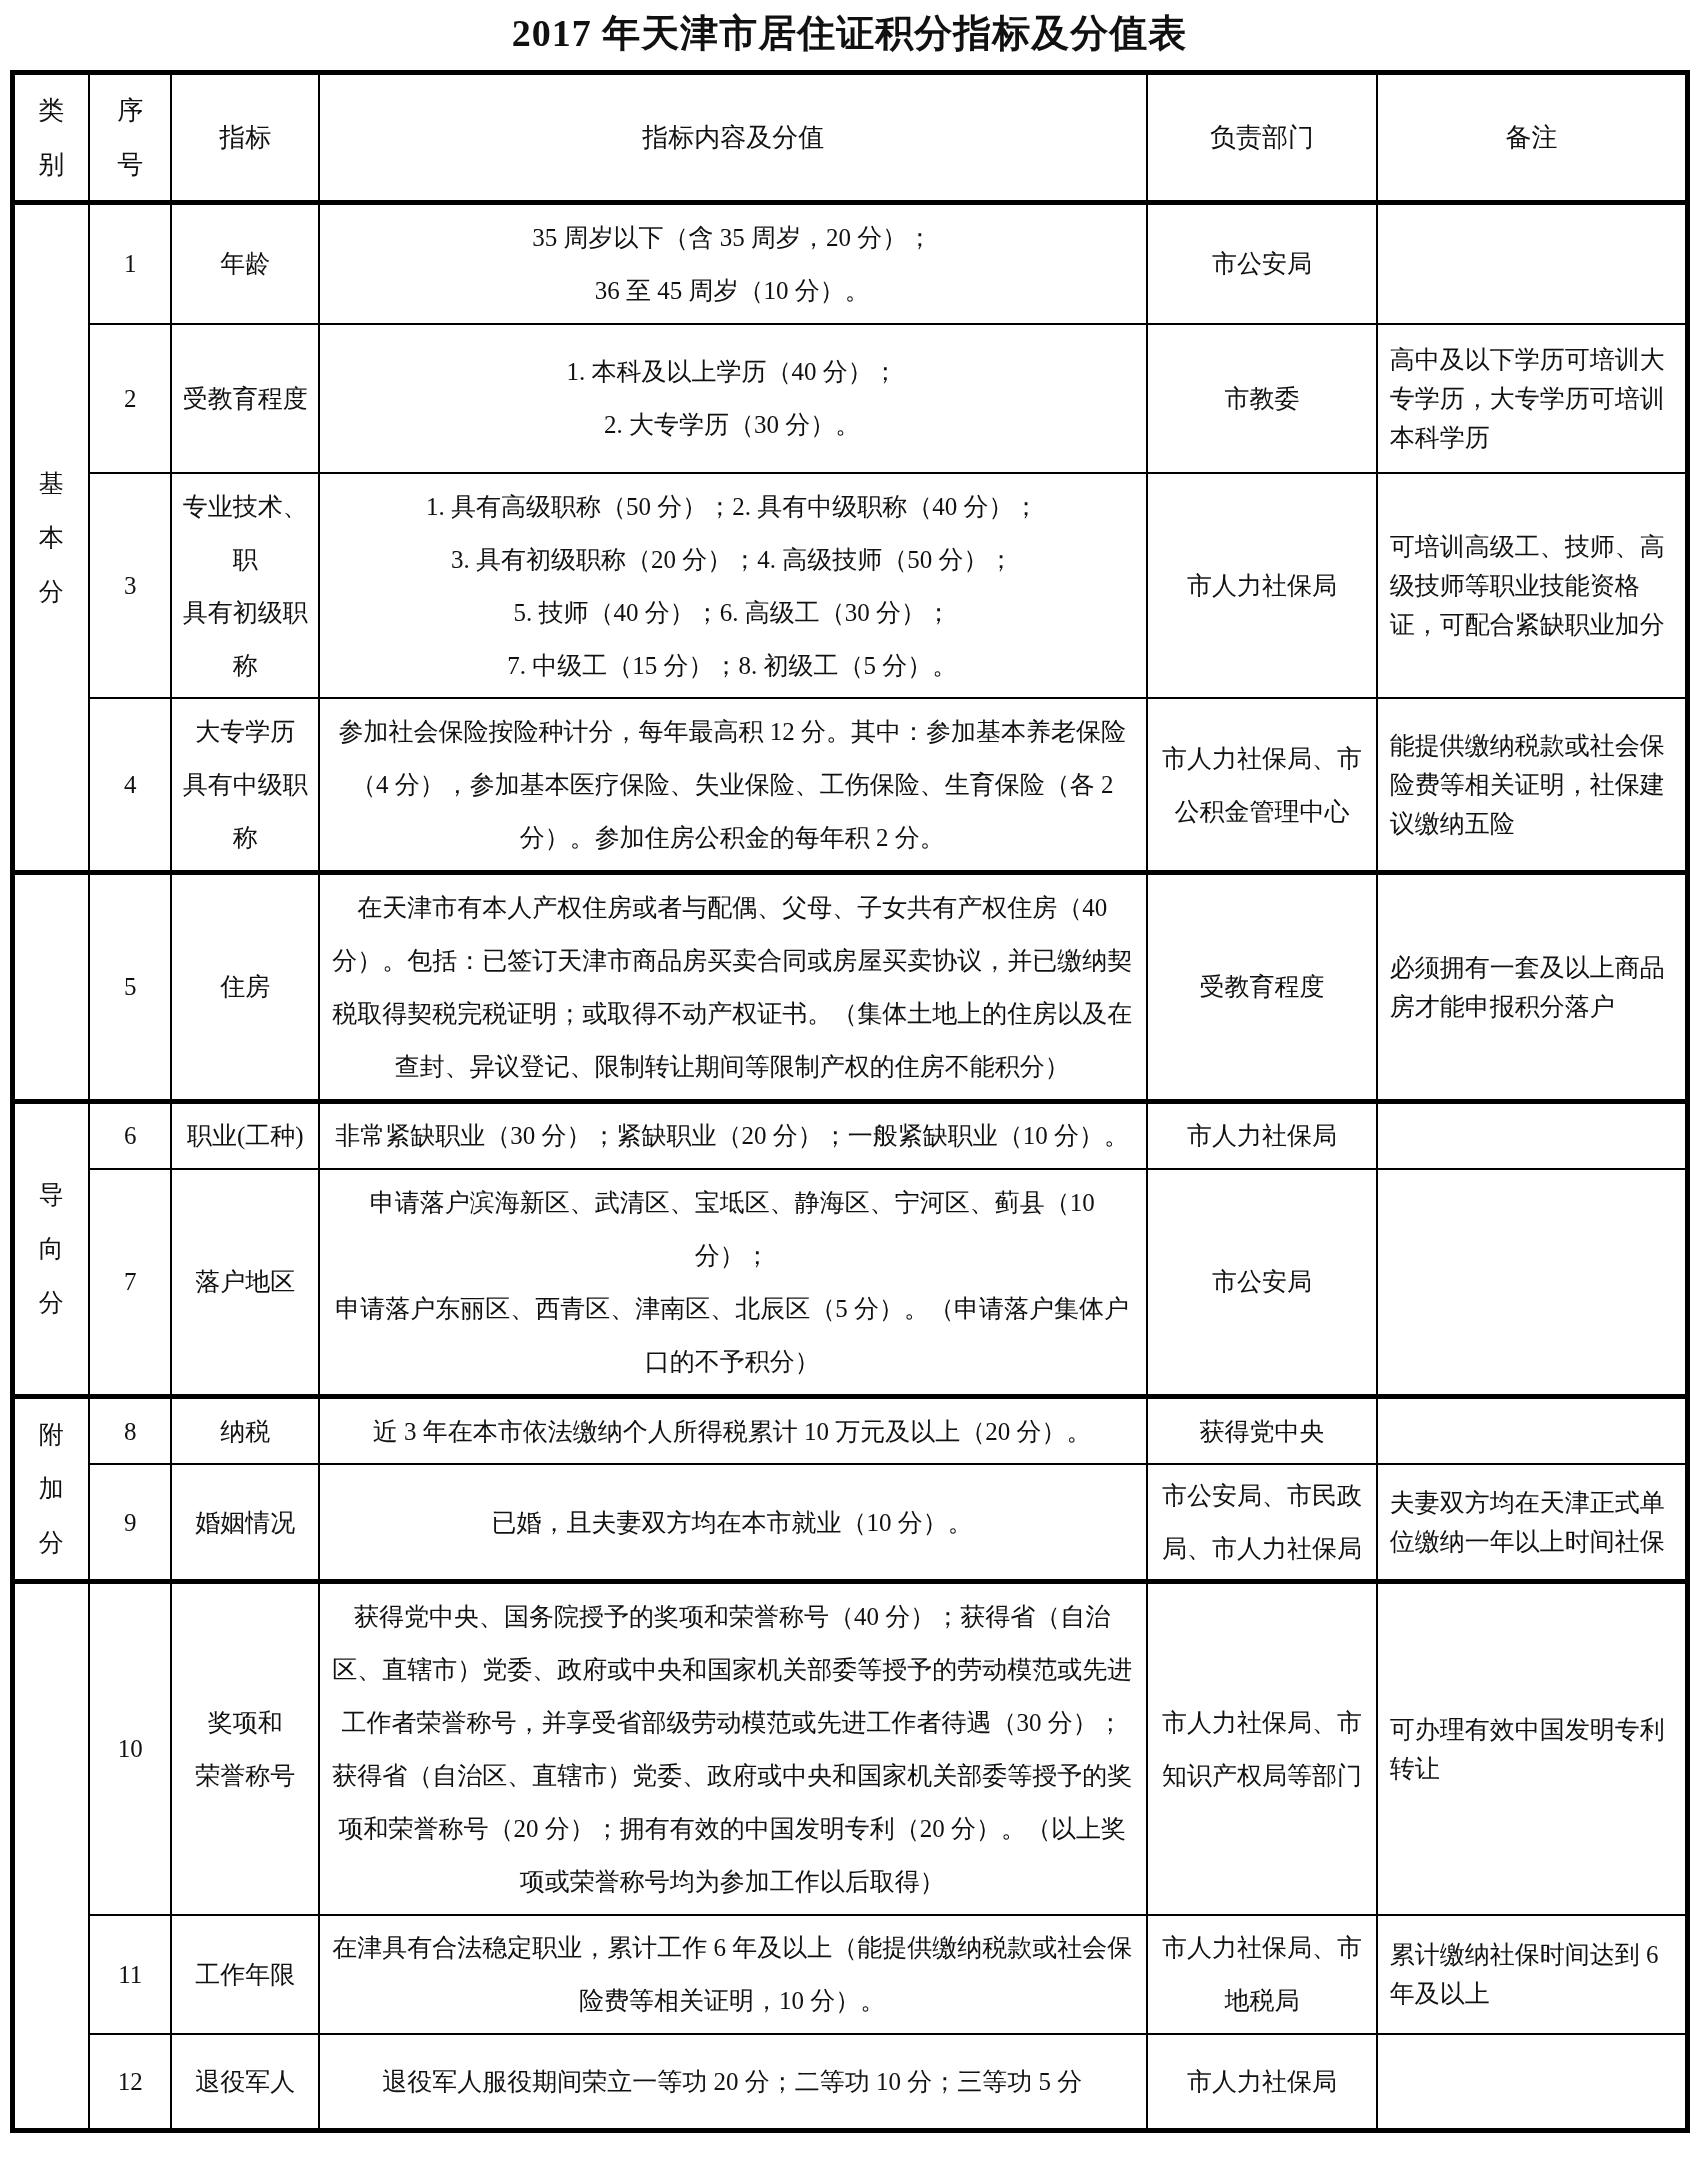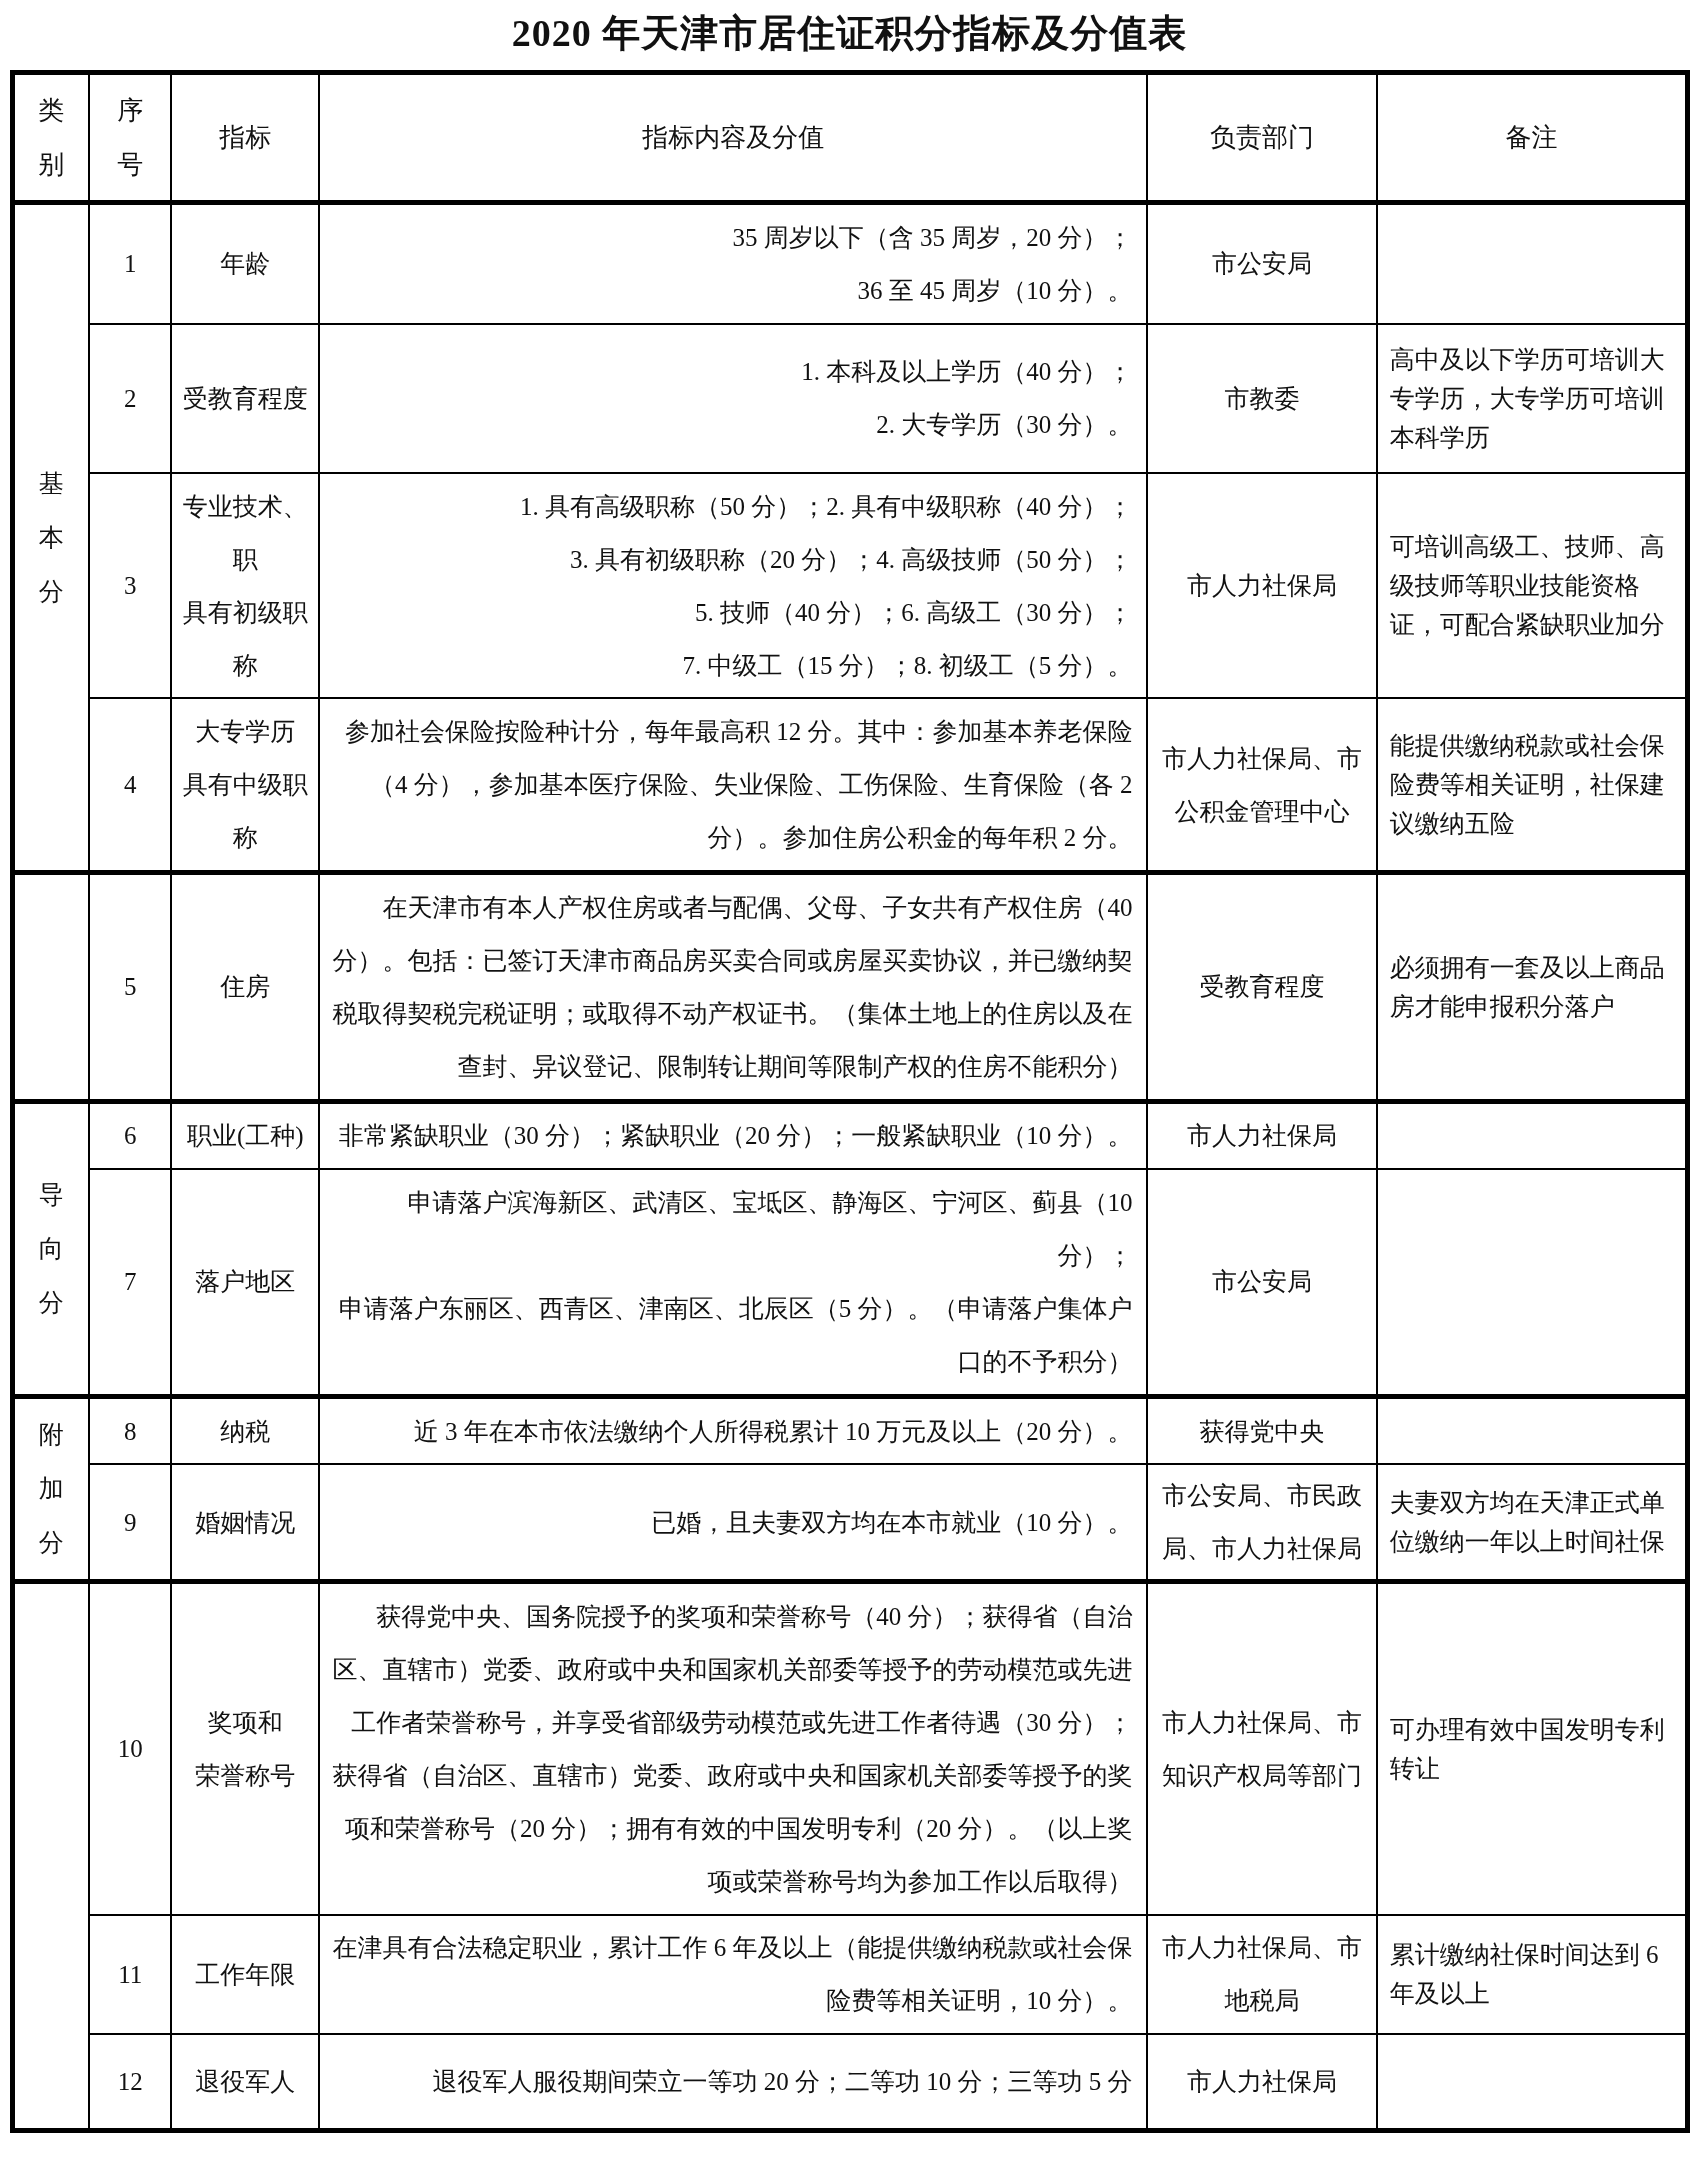--- a/index.html
+++ b/index.html
@@ -29,32 +29,32 @@
     font-size: 25px;
     line-height: 53px;
     padding: 1.9px 5.8px;
     text-align: center;
     overflow: hidden;
     word-break: break-all;
   }
   tr.group-start td { border-top-width: 5.8px; }
   tr.header-row { height: 130px; }
   tr.header-row td { border-bottom-width: 5.8px; font-size: 26px; }
-  .content-cell { text-align: right; padding: 5.8px 13.4px 5.8px 11.5px; }
+  .content-cell { text-align: center; padding: 5.8px 13.4px 5.8px 11.5px; }
   .remark-cell  { text-align: left; padding: 5.8px 11.5px; line-height: 39px; }
   .dept-cell    { padding: 3.8px 9.6px; }
   .cat-cell, .vertical { padding: 1.9px 1.9px; }
   .vertical div { line-height: 54px; }
   .para { margin: 0; }
 </style>
 </head>
 <body>
 
 <div class="page">
-  <div class="title">2020 年天津市居住证积分指标及分值表</div>
+  <div class="title">2017 年天津市居住证积分指标及分值表</div>
 
   <table class="points">
     <colgroup>
       <col style="width:4.6%">
       <col style="width:4.9%">
       <col style="width:8.85%">
       <col style="width:49.4%">
       <col style="width:13.75%">
       <col style="width:18.5%">
     </colgroup>

